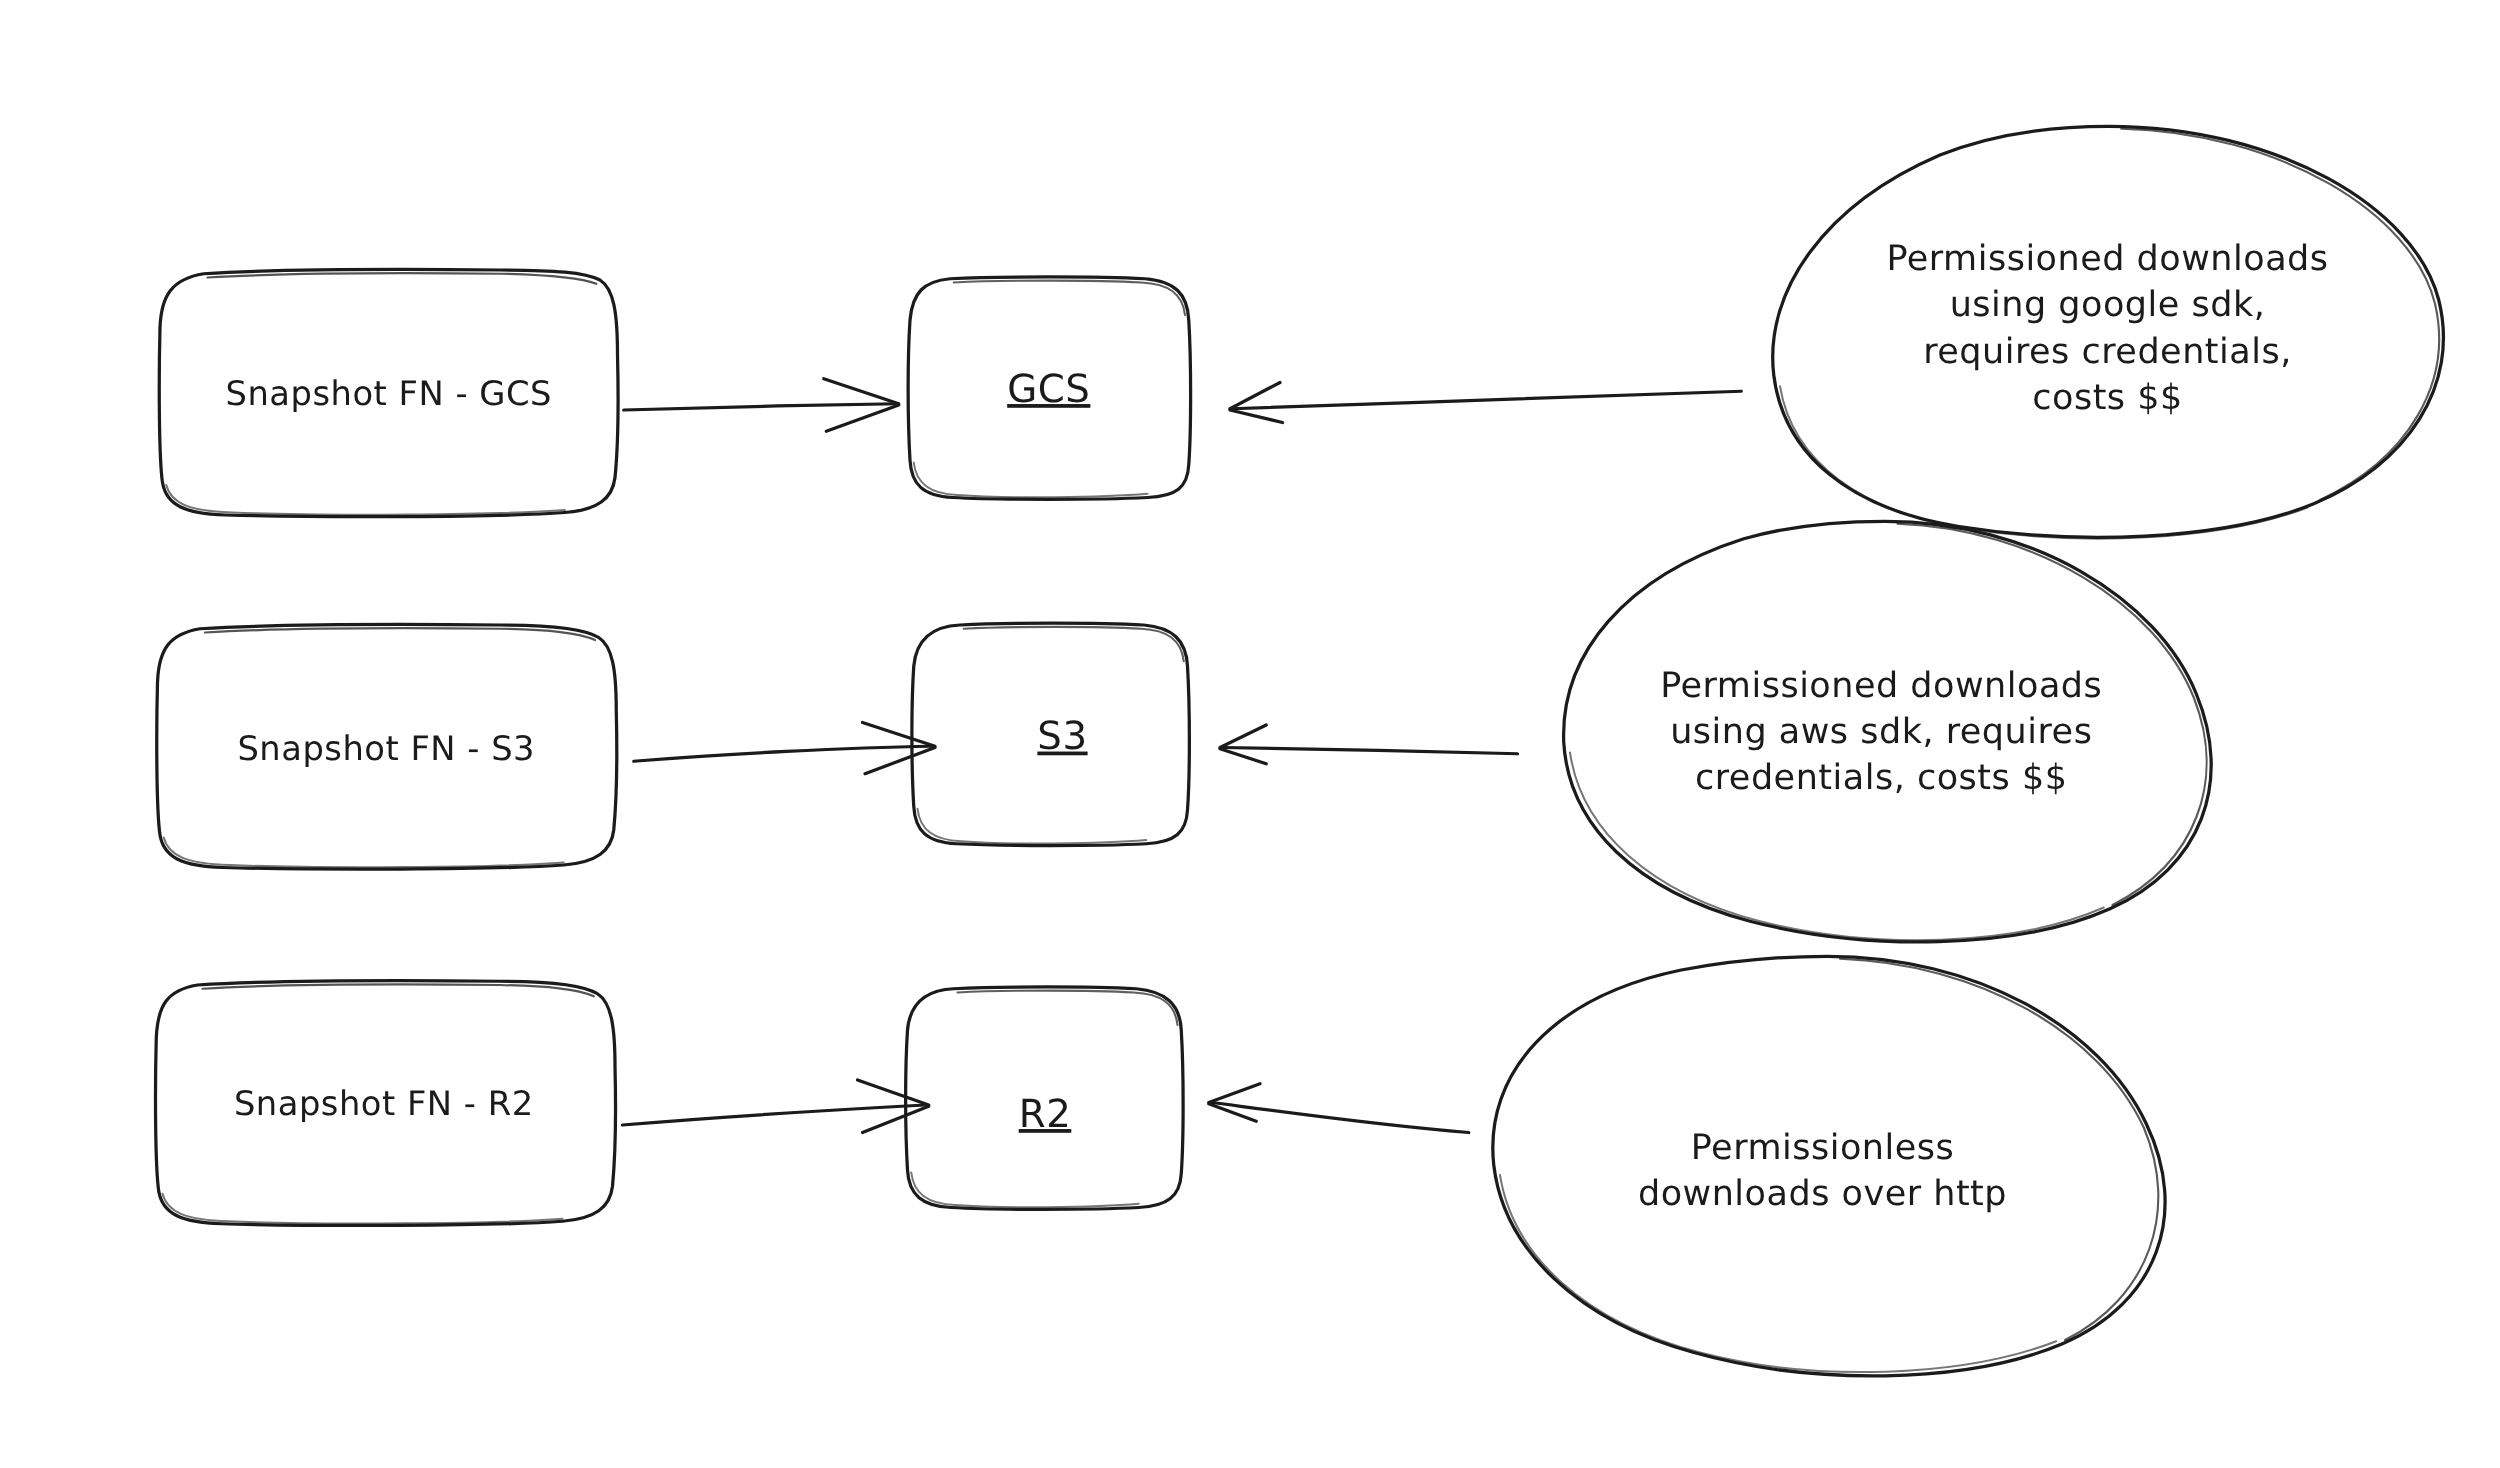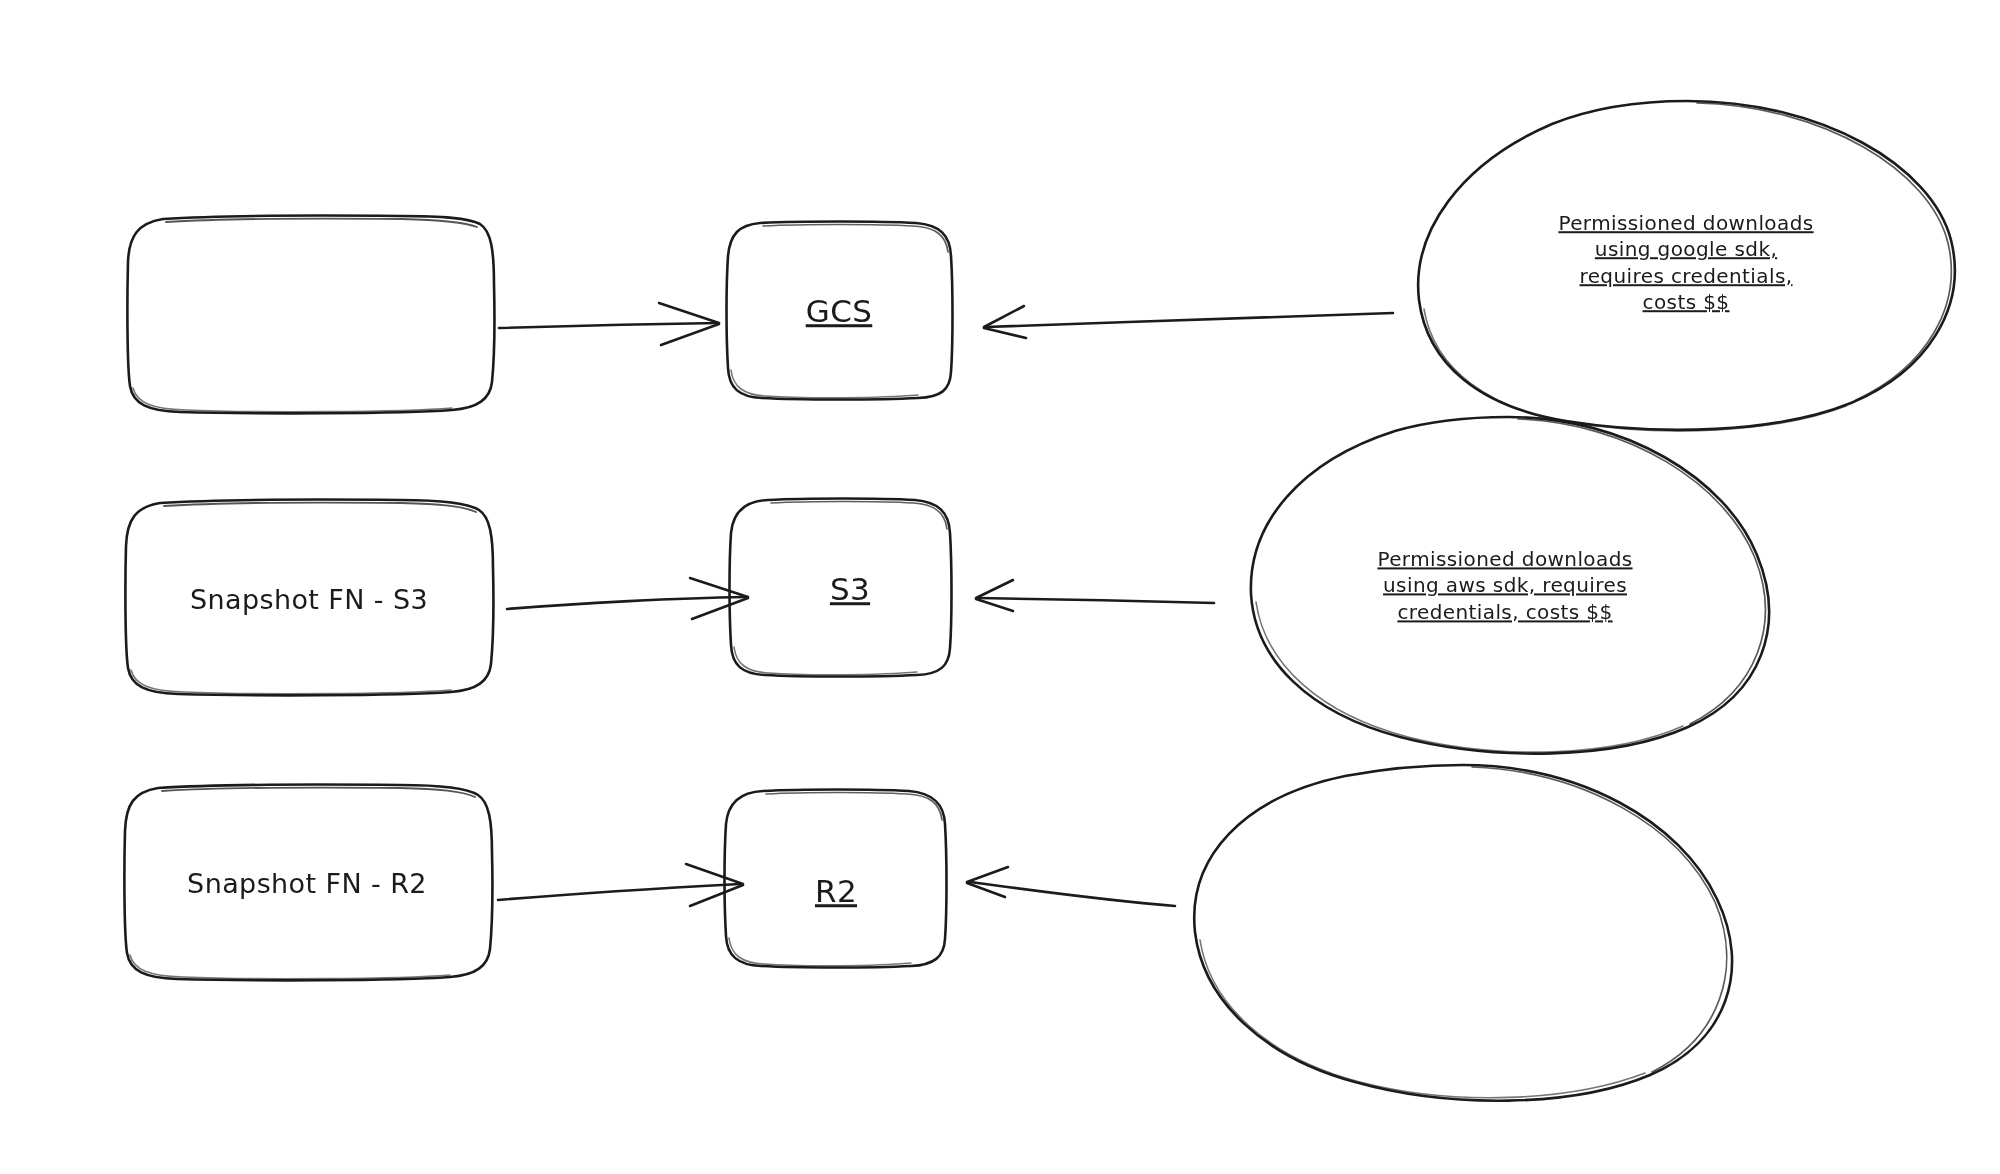--- a/index.html
+++ b/index.html
@@ -38,23 +38,22 @@
     user-select: none;
   }
   .node-label {
     font-size: 27px;
   }
   .store-label {
     font-size: 31px;
     text-decoration: underline;
   }
   .note-label {
-    font-size: 20px;
+    font-size: 28px;
     line-height: 1.32;
-    text-decoration: underline;
   }
 </style>
 </head>
 <body>
 
 <div id="canvas">
 
   <svg id="sketch" viewBox="0 0 2000 1174" xmlns="http://www.w3.org/2000/svg">
     <g fill="none" stroke="#1b1b1b" stroke-width="2.6" stroke-linecap="round" stroke-linejoin="round">
 
@@ -171,34 +170,37 @@
 
       <g>
         <path d="M1175 906 C 1100 900, 1030 890, 970 882"></path>
         <path d="M1008 867 L 967 882"></path>
         <path d="M1005 897 L 967 883"></path>
       </g>
 
     </g>
   </svg>
 
+  <div class="lbl node-label" style="left:311px; top:316px;">Snapshot FN - GCS</div>
 
   <div class="lbl store-label" style="left:839px; top:312px;">GCS</div>
 
   <div class="lbl note-label" style="left:1686px; top:263px;">Permissioned downloads
 using google sdk,
 requires credentials,
 costs $$</div>
 
   <div class="lbl node-label" style="left:309px; top:600px;">Snapshot FN - S3</div>
 
   <div class="lbl store-label" style="left:840px; top:590px;margin-left:10px;">S3</div>
 
   <div class="lbl note-label" style="left:1505px; top:586px;">Permissioned downloads
 using aws sdk, requires
 credentials, costs $$</div>
 
   <div class="lbl node-label" style="left:307px; top:884px;">Snapshot FN - R2</div>
 
   <div class="lbl store-label" style="left:836px; top:876px;margin-top:16px;">R2</div>
 
+  <div class="lbl note-label" style="left:1458px; top:937px;">Permissionless
+downloads over http</div>
 
 </div>
 
 </body></html>

